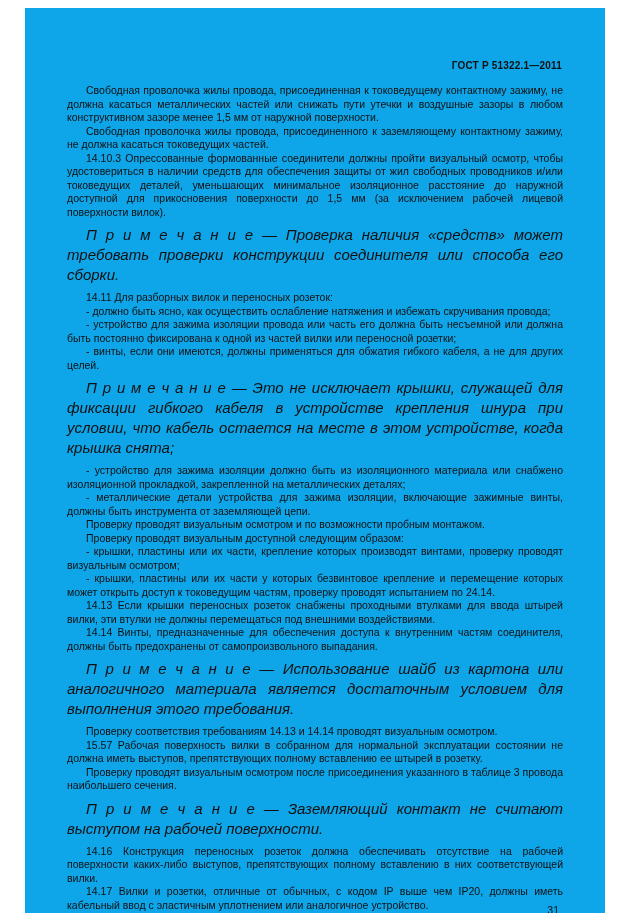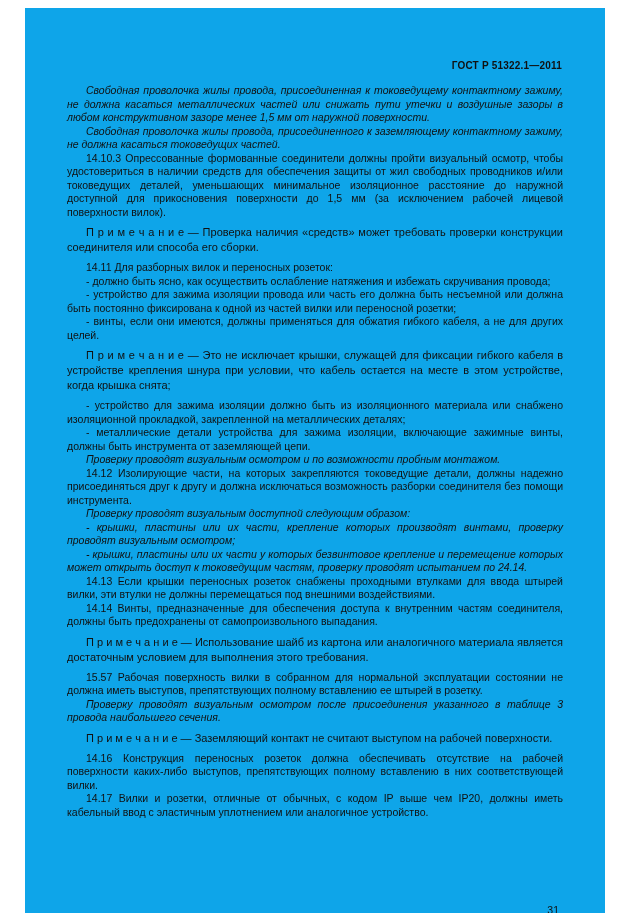--- a/index.html
+++ b/index.html
@@ -29,25 +29,26 @@
     top: 76px;
     left: 42px;
     right: 42px;
   }
   .para {
     font-size: 10.5px;
     line-height: 13.5px;
     text-align: justify;
     text-indent: 19px;
   }
-  .para.italic { font-style: italic; }
+  .para.italic { }
   .para.note {
-    font-size: 11px;
-    line-height: 15px;
+    font-size: 15px;
+    line-height: 20px;
     margin: 6px 0;
+    font-style: italic;
   }
   .footer {
     position: absolute;
     top: 896px;
     right: 46px;
     font-size: 10.5px;
   }
 </style>
 </head>
 <body>
@@ -63,27 +64,27 @@
       <p class="para normal">14.10.3 Опрессованные формованные соединители должны пройти визуальный осмотр, чтобы удостовериться в наличии средств для обеспечения защиты от жил свободных проводников и/или токоведущих деталей, уменьшающих минимальное изоляционное расстояние до наружной доступной для прикосновения поверхности до 1,5 мм (за исключением рабочей лицевой поверхности вилок).</p>
       <p class="para note">П р и м е ч а н и е — Проверка наличия «средств» может требовать проверки конструкции соединителя или способа его сборки.</p>
       <p class="para normal">14.11 Для разборных вилок и переносных розеток:</p>
       <p class="para normal">- должно быть ясно, как осуществить ослабление натяжения и избежать скручивания провода;</p>
       <p class="para normal">- устройство для зажима изоляции провода или часть его должна быть несъемной или должна быть постоянно фиксирована к одной из частей вилки или переносной розетки;</p>
       <p class="para normal">- винты, если они имеются, должны применяться для обжатия гибкого кабеля, а не для других целей.</p>
       <p class="para note">П р и м е ч а н и е — Это не исключает крышки, служащей для фиксации гибкого кабеля в устройстве крепления шнура при условии, что кабель остается на месте в этом устройстве, когда крышка снята;</p>
       <p class="para normal">- устройство для зажима изоляции должно быть из изоляционного материала или снабжено изоляционной прокладкой, закрепленной на металлических деталях;</p>
       <p class="para normal">- металлические детали устройства для зажима изоляции, включающие зажимные винты, должны быть инструмента от заземляющей цепи.</p>
       <p class="para italic">Проверку проводят визуальным осмотром и по возможности пробным монтажом.</p>
-      <p class="para normal">14.12 Изолирующие части, на которых закрепляются токоведущие детали, должны надежно присоединяться друг к другу и должна исключаться возможность разборки соединителя без помощи инструмента.</p>
       <p class="para italic">Проверку проводят визуальным доступной следующим образом:</p>
       <p class="para italic">- крышки, пластины или их части, крепление которых производят винтами, проверку проводят визуальным осмотром;</p>
       <p class="para italic">- крышки, пластины или их части у которых безвинтовое крепление и перемещение которых может открыть доступ к токоведущим частям, проверку проводят испытанием по 24.14.</p>
       <p class="para normal">14.13 Если крышки переносных розеток снабжены проходными втулками для ввода штырей вилки, эти втулки не должны перемещаться под внешними воздействиями.</p>
       <p class="para normal">14.14 Винты, предназначенные для обеспечения доступа к внутренним частям соединителя, должны быть предохранены от самопроизвольного выпадания.</p>
       <p class="para note">П р и м е ч а н и е — Использование шайб из картона или аналогичного материала является достаточным условием для выполнения этого требования.</p>
+      <p class="para italic">Проверку соответствия требованиям 14.13 и 14.14 проводят визуальным осмотром.</p>
       <p class="para normal">15.57 Рабочая поверхность вилки в собранном для нормальной эксплуатации состоянии не должна иметь выступов, препятствующих полному вставлению ее штырей в розетку.</p>
       <p class="para italic">Проверку проводят визуальным осмотром после присоединения указанного в таблице  3 провода наибольшего сечения.</p>
       <p class="para note">П р и м е ч а н и е — Заземляющий контакт не считают выступом на рабочей поверхности.</p>
       <p class="para normal">14.16 Конструкция переносных розеток должна обеспечивать отсутствие на рабочей поверхности каких-либо выступов, препятствующих полному вставлению в них соответствующей вилки.</p>
       <p class="para normal">14.17 Вилки и розетки, отличные от обычных, с кодом IP выше чем IP20, должны иметь кабельный ввод с эластичным уплотнением или аналогичное устройство.</p>
     </div>
 
   <div class="footer">31</div>
 </div>
 

